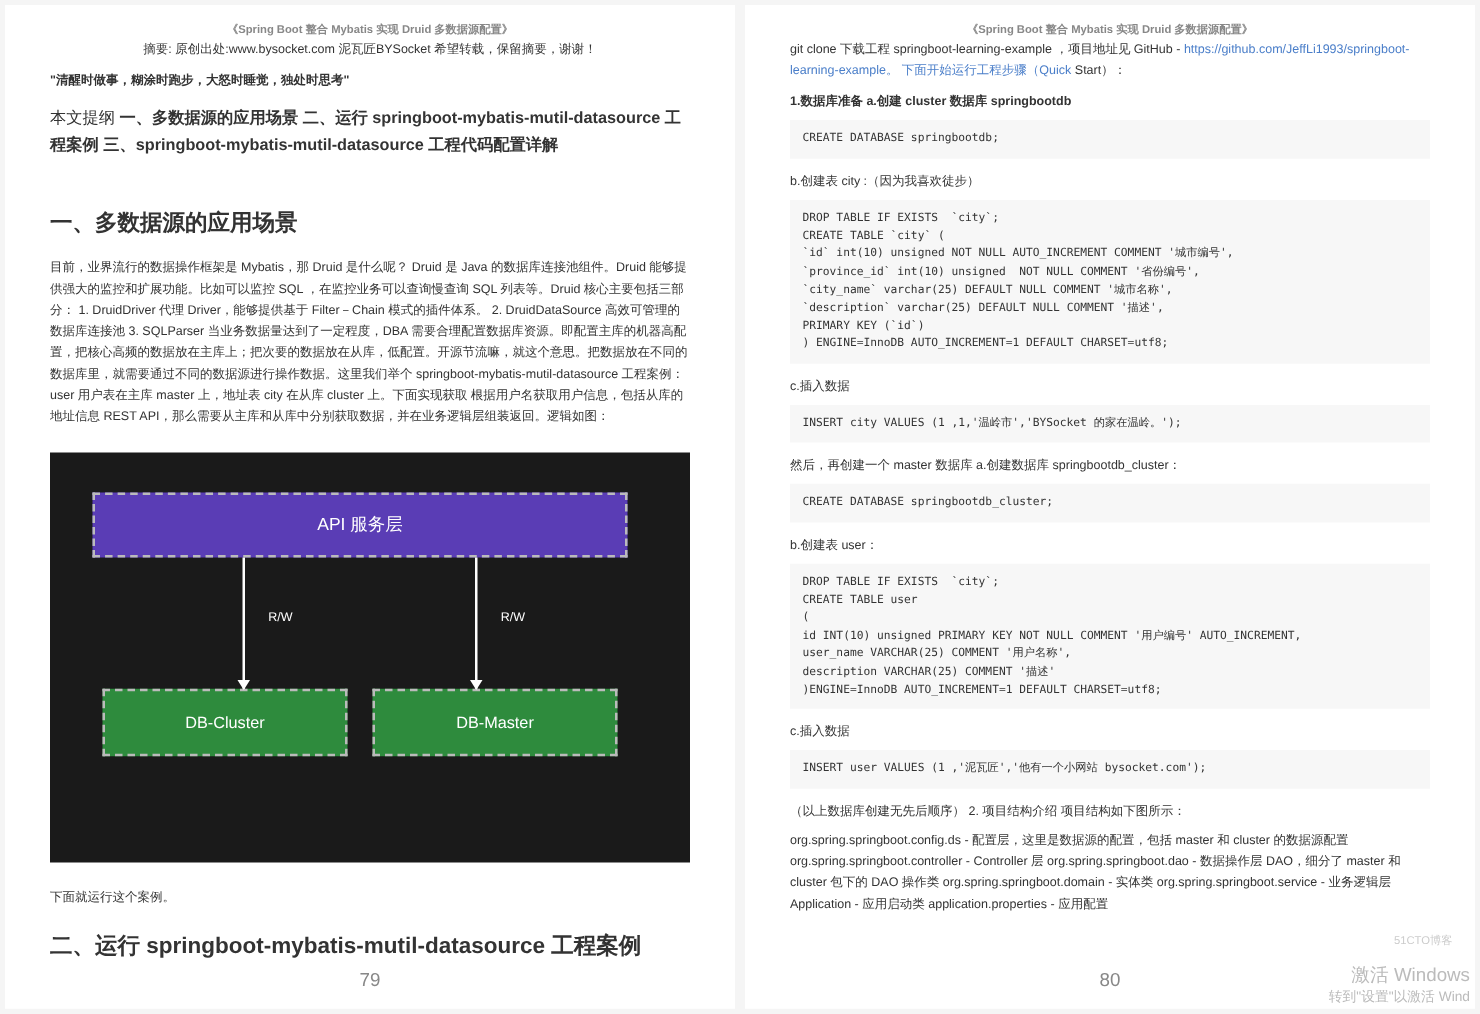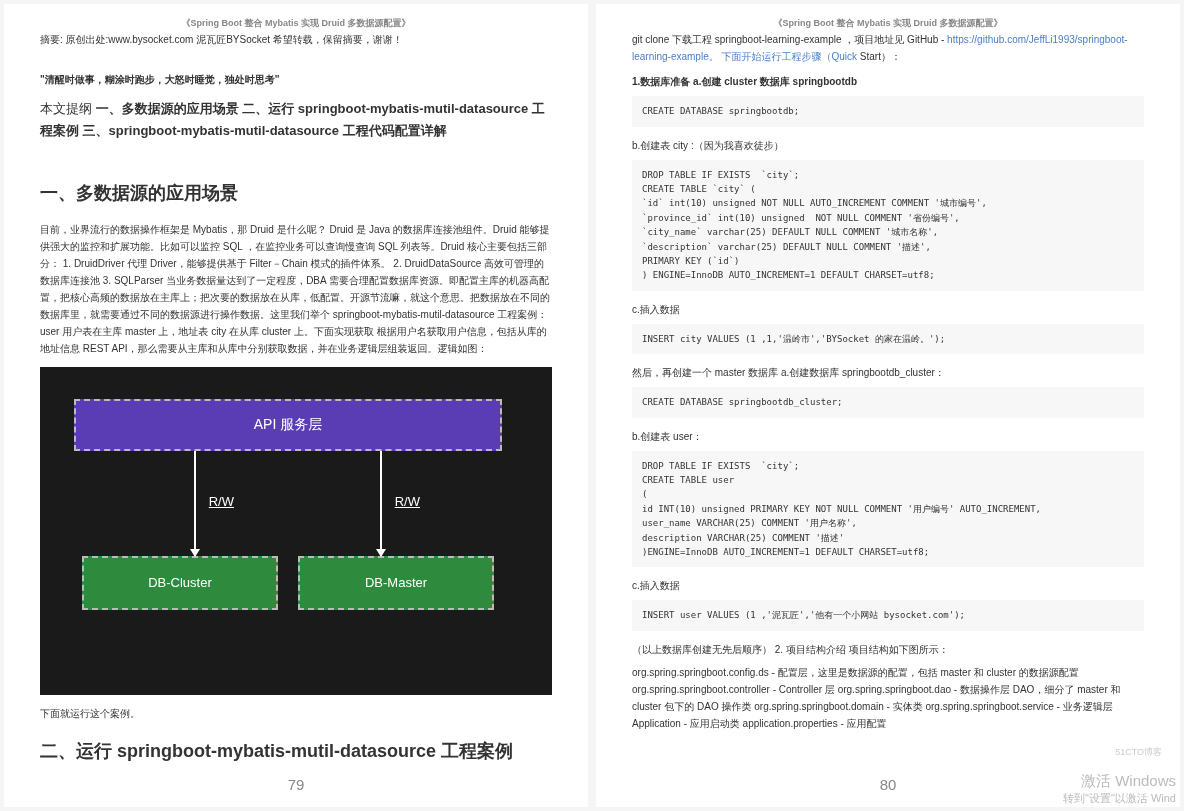--- a/index.html
+++ b/index.html
@@ -26,50 +26,50 @@
       font-size: 10px;
       line-height: 1.7;
       color: #333;
     }
     .page-header {
       text-align: center;
       font-size: 9px;
       color: #888;
       font-weight: bold;
     }
-    .abstract { font-size: 10px; margin-bottom: 23px; }
+    .abstract { font-size: 10px; margin-bottom: 8px; text-align: center; }
     .quote { font-weight: bold; font-size: 10px; margin-bottom: 10px; }
     .outline { margin-bottom: 36px; font-size: 13px; }
     .outline b { font-weight: bold; }
     h2.section { font-size: 18px; font-weight: bold; margin: 14px 0 12px 0; }
     .para { font-size: 10px; line-height: 1.7; margin-bottom: 6px; }
     .diagram {
       background: #1a1a1a;
-      margin: 10px 0;
+      margin: 20px 0;
       padding: 26px 38px 22px 22px;
       position: relative;
       height: 328px;
     }
     .api-box {
       background: #5a3db5;
       border: 2px dashed #bbb;
       color: #fff;
       text-align: center;
       padding: 12px 0;
       font-size: 14px;
       margin: 6px 12px 0 12px;
     }
     .arrows-row { display: flex; justify-content: space-around; margin: 0 40px; height: 105px; }
     .arrow-col { display: flex; flex-direction: column; align-items: center; justify-content: center; position: relative; }
     .arrow-line { width: 2px; background: #fff; flex: 1; position: relative; }
     .arrow-line::after {
       content: ''; position: absolute; bottom: -1px; left: -4px;
       border-left: 5px solid transparent; border-right: 5px solid transparent; border-top: 8px solid #fff;
     }
-    .rw-label { color: #fff; position: absolute; right: -38px; top: 40px; font-size: 13px; text-decoration: underline; }
+    .rw-label { color: #fff; position: absolute; right: -38px; top: 40px; font-size: 10px; }
     .db-row { display: flex; justify-content: space-around; margin: 0 20px; gap: 20px; }
     .db-box {
       background: #2e8b3d; border: 2px dashed #bbb; color: #fff;
       text-align: center; padding: 14px 0; font-size: 13px; flex: 1;
     }
     .legend { color: #fff; font-size: 13px; margin-top: 30px; margin-left: 6px; }
     .caption { font-size: 10px; margin: 6px 0 14px 0; }
     .link { color: #4a7ec9; }
     .code-block {
       background: #f7f7f7;

